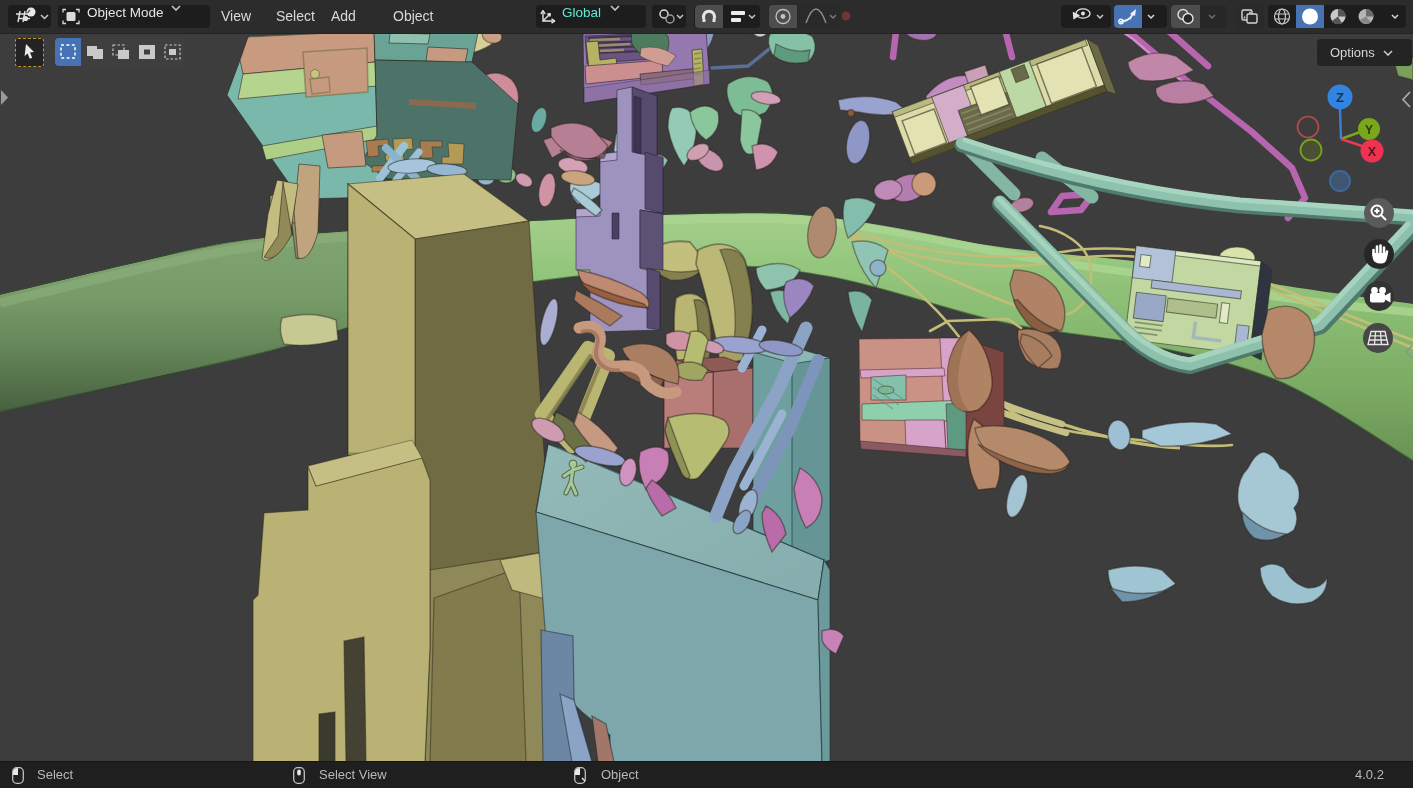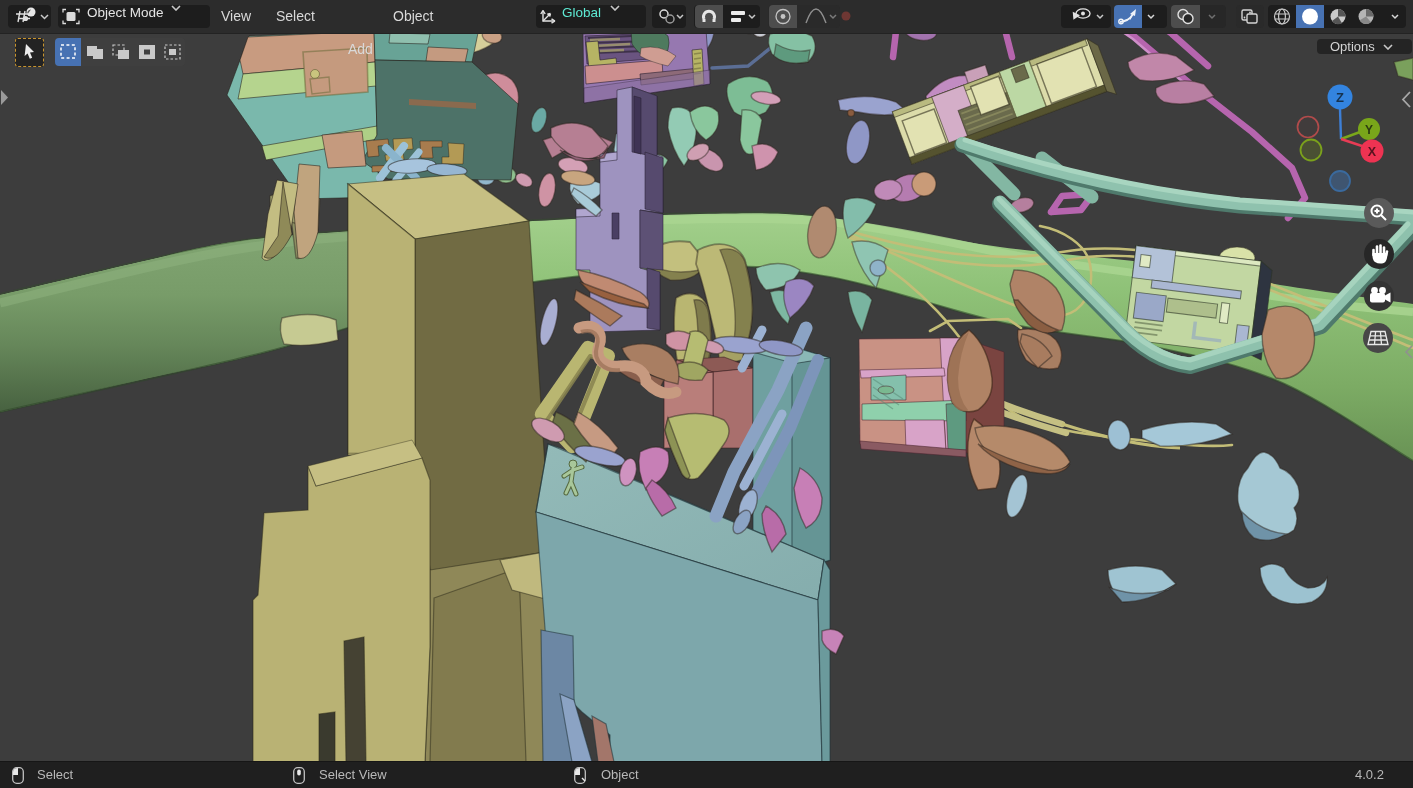--- a/index.html
+++ b/index.html
@@ -6,21 +6,21 @@
     font-family:"Liberation Sans", sans-serif;}
   #stage{position:relative;width:1413px;height:788px;background:#3d3d3d;}
   #scene{position:absolute;left:0;top:0;z-index:1;}
   #header{position:absolute;left:0;top:0;width:1413px;height:33px;background:#2c2c2c;z-index:10;box-shadow:0 1px 0 #232323;}
   .hbtn{position:absolute;top:5px;height:23px;background:#1d1d1d;border-radius:4px;display:flex;}
   .menu{position:absolute;top:0;height:37px;line-height:33px;color:#d9d9d9;font-size:14px;z-index:11;}
   #status{position:absolute;left:0;top:762px;width:1413px;height:26px;background:#1f1f1f;z-index:10;box-shadow:0 -1px 0 #161616;
      color:#b8b8b8;font-size:13px;}
   .sitem{position:absolute;top:0;height:26px;line-height:26px;}
   #toolrow{position:absolute;left:0;top:33px;z-index:9;}
-  #options{position:absolute;left:1317px;top:39px;width:95px;height:15px;background:#242424;border-radius:4px;
+  #options{position:absolute;left:1317px;top:39px;width:95px;height:27px;background:#242424;border-radius:4px;
      color:#d4d4d4;font-size:13px;line-height:27px;z-index:9;display:flex;align-items:center;}
 </style>
 </head>
 <body>
 <div id="stage">
   <svg id="scene" width="1413" height="788" viewBox="0 0 1413 788">
     <defs>
       <linearGradient id="tubeL" x1="0" y1="230" x2="0" y2="415" gradientUnits="userSpaceOnUse">
         <stop offset="0" stop-color="#81a572"></stop>
           <stop offset="0.35" stop-color="#789c69"></stop>
@@ -459,21 +459,21 @@
         </g>
         <rect x="8.5" y="7" width="9" height="9" rx="1.5" fill="#dadada"></rect>
       </svg>
       <span style="color:#e4e4e4;font-size:13.5px;margin-left:3px;">Object Mode</span>
       <svg width="10" height="6" style="margin-left:7px" viewBox="0 0 10 6">
           <path d="M1 1 L5 5 L9 1" stroke="#c8c8c8" stroke-width="1.6" fill="none"></path>
         </svg>
     </div>
     <div class="menu" style="left:221px;">View</div>
     <div class="menu" style="left:276px;">Select</div>
-    <div class="menu" style="left:348px;margin-top:33px;">Add</div>
+    <div class="menu" style="left:331px;">Add</div>
     <div class="menu" style="left:393px;">Object</div>
 
     <div class="hbtn" style="left:536px;width:110px;">
       <svg width="24" height="23" viewBox="0 0 24 23">
         <g stroke="#e2e2e2" stroke-width="1.4" fill="none">
           <path d="M7 5.5 L7 16 L19 16"></path>
           <path d="M7 5.5 L4.8 9 M7 5.5 L9.2 9"></path>
           <path d="M19 16 L15.5 13.8 M19 16 L15.5 18.2"></path>
           <path d="M7 16 L14.5 8.5 M14.5 8.5 L11.3 9.3 M14.5 8.5 L13.7 11.7"></path>
         </g>

